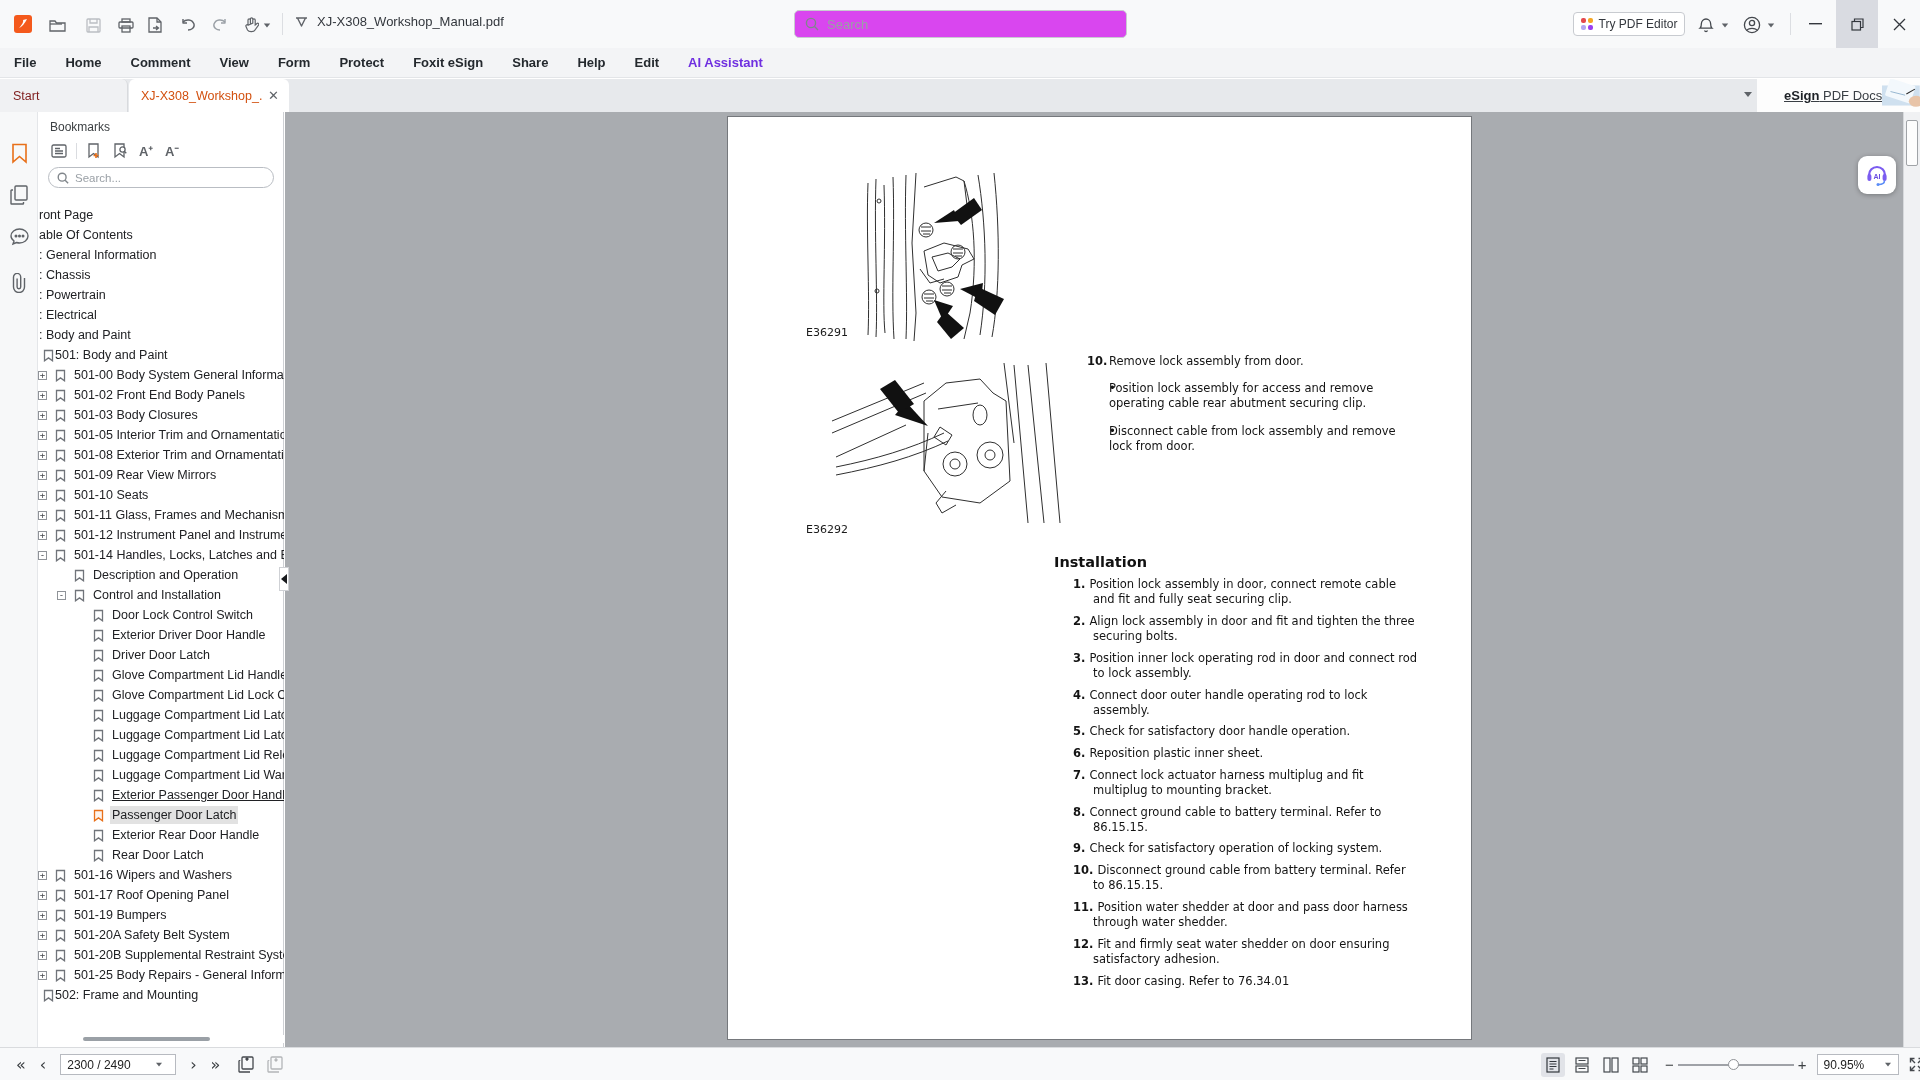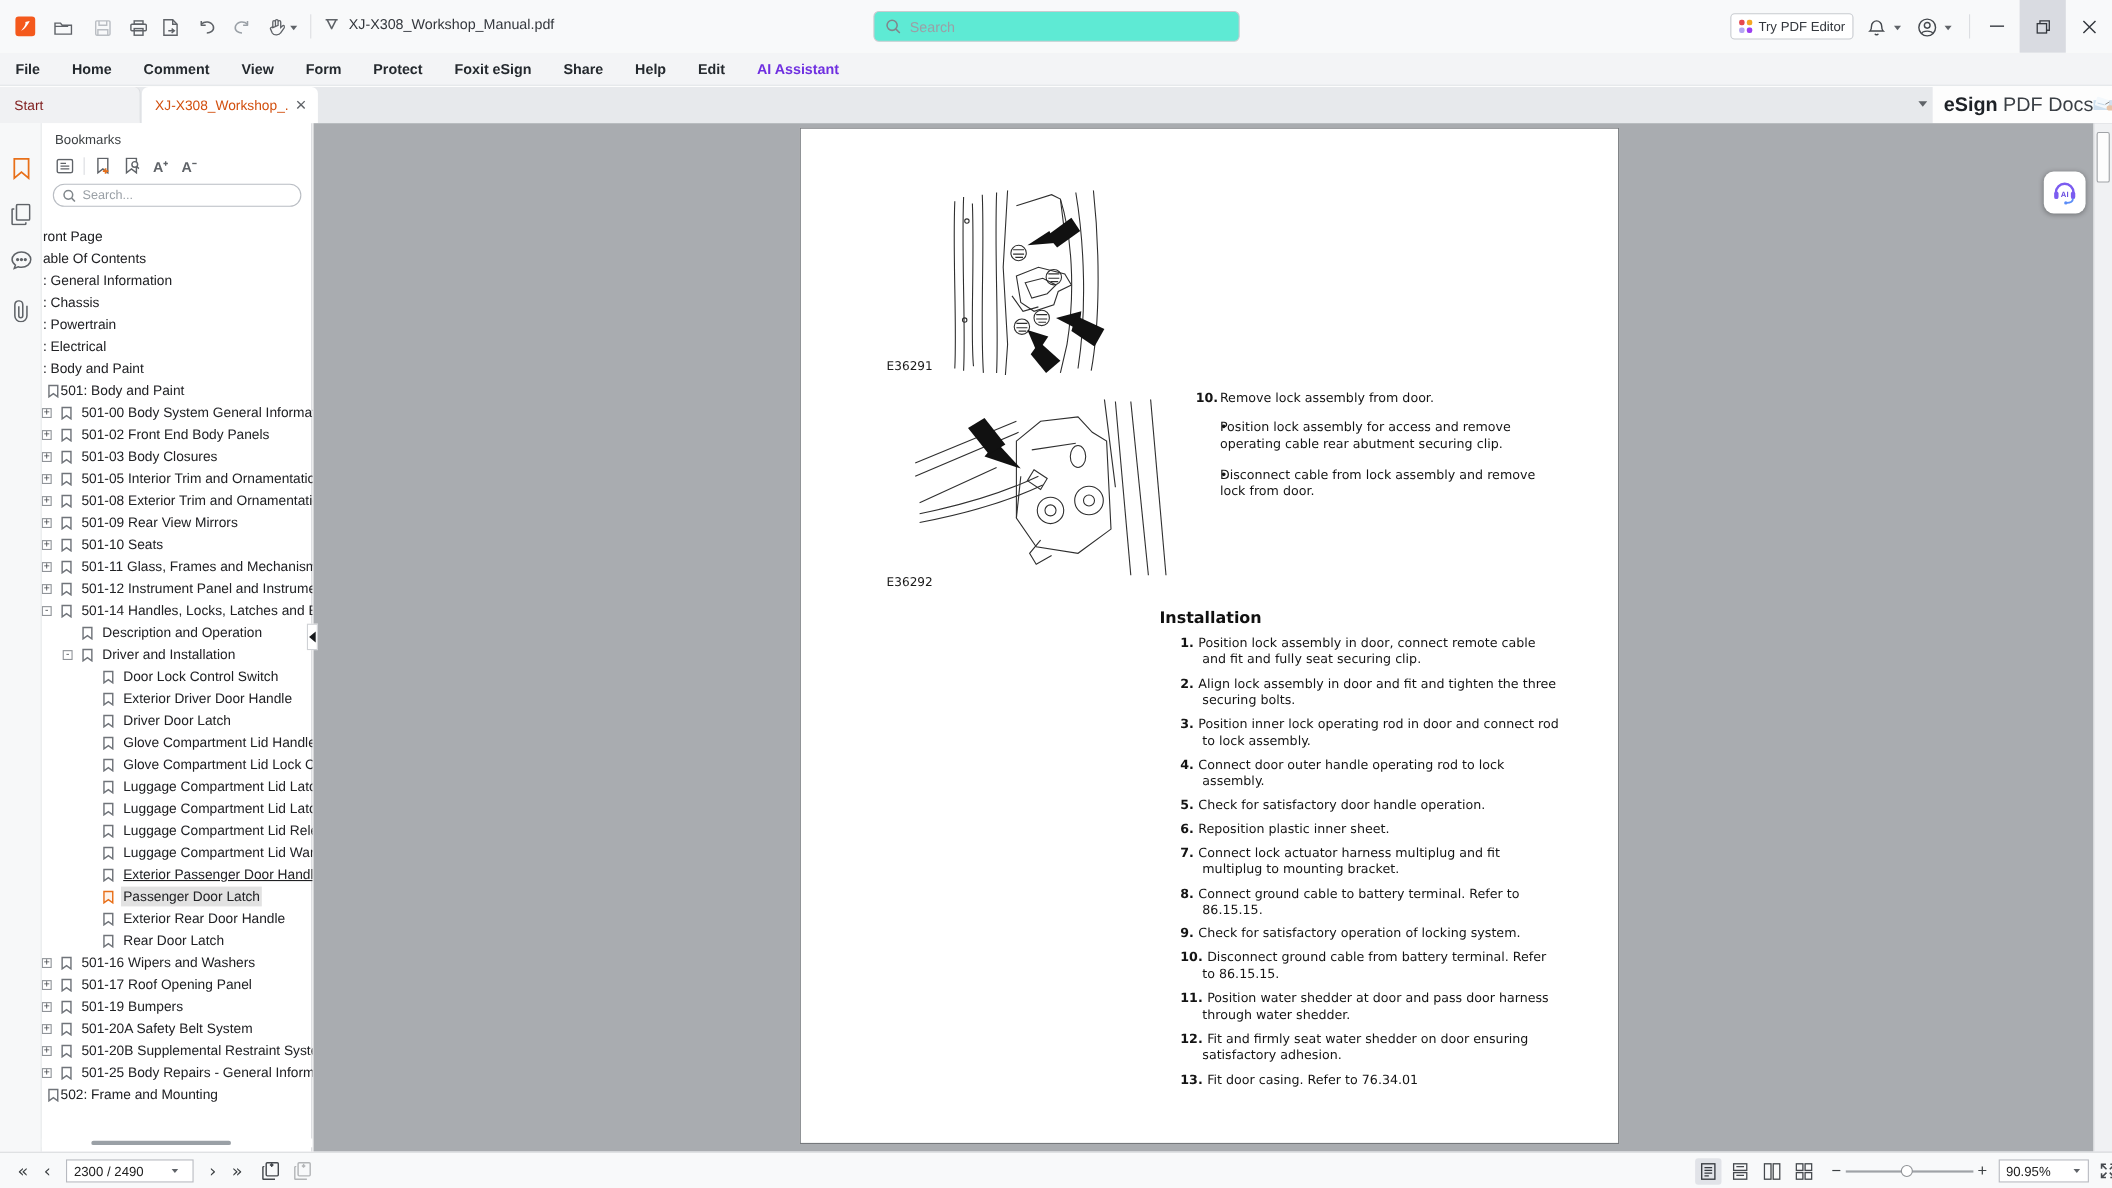--- a/index.html
+++ b/index.html
@@ -7,21 +7,21 @@
   body { font-family:"Liberation Sans", sans-serif; background:#fff; position:relative; color:#222; }
   svg { display:block; }
 
   
   .titlebar { position:absolute; left:0; top:0; width:1920px; height:48px; background:#f8f9fa; }
   .tb-btn { position:absolute; top:14px; width:22px; height:22px; display:flex; align-items:center; justify-content:center; cursor:default; }
   .logo { position:absolute; left:14px; top:15px; width:18px; height:18px; background:#f4591c; border-radius:3px; display:flex; align-items:center; justify-content:center; }
   .fname-wrap { position:absolute; left:294px; top:14px; display:flex; align-items:center; gap:8px; }
   .fname { font-size:13px; color:#33373d; }
   .tb-sep { position:absolute; top:13px; width:1px; height:22px; background:#dcdee2; }
-  .searchbox { position:absolute; left:794px; top:10px; width:333px; height:28px; border:1px solid #c8cbd0; border-radius:5px; background:#5eead4; display:flex; align-items:center; padding-left:10px; gap:8px; }
+  .searchbox { position:absolute; left:794px; top:10px; width:333px; height:28px; border:1px solid #c8cbd0; border-radius:5px; background:#d946ef; display:flex; align-items:center; padding-left:10px; gap:8px; }
   .searchbox input { border:none; outline:none; font-size:13px; color:#333; width:260px; font-family:"Liberation Sans",sans-serif; background:transparent; }
   .searchbox input::placeholder { color:#9aa0a6; }
   .try-btn { position:absolute; left:1573px; top:12px; width:112px; height:24px; border:1px solid #c8cbd0; border-radius:4px; background:#fff; display:flex; align-items:center; justify-content:center; gap:6px; font-size:12px; color:#33373d; }
   .dots4 { width:12px; height:12px; display:grid; grid-template-columns:5px 5px; grid-template-rows:5px 5px; gap:2px; }
   .dots4 i { border-radius:2px 2px 2px 2px; }
   .caret { width:0; height:0; border-left:4px solid transparent; border-right:4px solid transparent; border-top:5px solid #5f6368; }
   .win-btn { position:absolute; top:0; width:42px; height:48px; display:flex; align-items:center; justify-content:center; }
   .win-restore-bg { background:#d9dbe1; }
 
   
@@ -30,21 +30,21 @@
   .menu-item.accent { color:#6f2fe0; }
 
   
   .tabbar { position:absolute; left:0; top:79px; width:1920px; height:33px; background:#e7e9ec; }
   .tab-start { position:absolute; left:0; top:0; width:128px; height:33px; background:#f0f1f3; border-right:1px solid #d8dadd; border-top-right-radius:6px; display:flex; align-items:center; padding-left:13px; font-size:12.5px; color:#7f1d1d; }
   .tab-doc { position:absolute; left:129px; top:0; width:160px; height:33px; background:#fff; border-top-left-radius:6px; border-top-right-radius:6px; display:flex; align-items:center; padding:0 10px 0 12px; }
   .tab-doc .t { font-size:12.5px; color:#d2500f; flex:1; white-space:nowrap; overflow:hidden; }
   .tab-doc .x { font-size:13px; color:#5f6368; margin-left:6px; }
   .tab-chevron { position:absolute; left:1744px; top:13px; }
   .esign-banner { position:absolute; right:0; top:0; width:163px; height:33px; background:#fdfdfd; display:flex; align-items:center; }
-  .esign-text { font-size:18px; color:#3a3f45; padding-left:10px; white-space:nowrap; }
+  .esign-text { font-size:13px; color:#3a3f45; padding-left:27px; white-space:nowrap;text-decoration:underline; }
   .esign-text b { color:#1d2126; }
 
   
   .main { position:absolute; left:0; top:112px; width:1920px; height:935px; }
   .iconstrip { position:absolute; left:0; top:0; width:38px; height:935px; background:#f7f8f9; border-right:1px solid #e4e6e9; }
   .strip-icon { position:absolute; left:8px; width:22px; height:22px; display:flex; align-items:center; justify-content:center; }
 
   .panel { position:absolute; left:38px; top:0; width:246px; height:935px; background:#fff; border-right:1px solid #cfd1d5; }
   .panel-title { position:absolute; left:12px; top:8px; font-size:12px; color:#3c4043; }
   .panel-tools { position:absolute; left:12px; top:28px; height:22px; display:flex; align-items:center; }
@@ -446,21 +446,21 @@
           </span>
           <span class="bm-label" style="left:55px">Description and Operation</span>
         </div>
         <div class="bm-row">
           <span class="bm-exp" style="left:19px">-</span>
           <span class="bm-ic" style="left:36px">
             <svg width="11" height="13" viewBox="0 0 11 13">
               <path d="M1.5 1.5 h8 V11.8 L5.5 8.9 1.5 11.8 Z" fill="none" stroke="#70747a" stroke-width="1.3"></path>
             </svg>
           </span>
-          <span class="bm-label" style="left:55px">Driver and Installation</span>
+          <span class="bm-label" style="left:55px">Control and Installation</span>
         </div>
         <div class="bm-row">
           <span class="bm-ic" style="left:55px">
             <svg width="11" height="13" viewBox="0 0 11 13">
               <path d="M1.5 1.5 h8 V11.8 L5.5 8.9 1.5 11.8 Z" fill="none" stroke="#70747a" stroke-width="1.3"></path>
             </svg>
           </span>
           <span class="bm-label" style="left:74px">Door Lock Control Switch</span>
         </div>
         <div class="bm-row">

